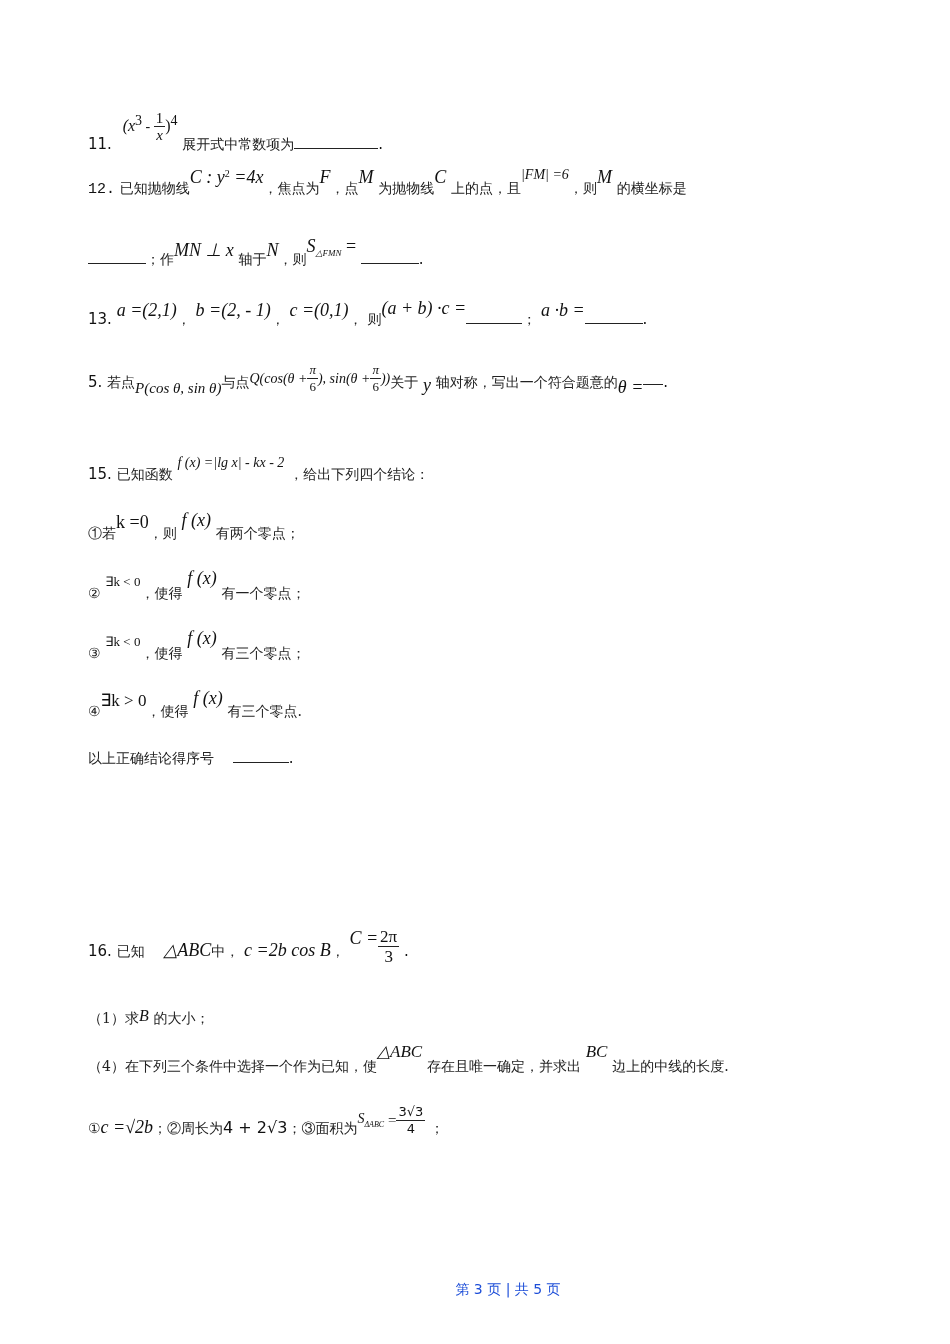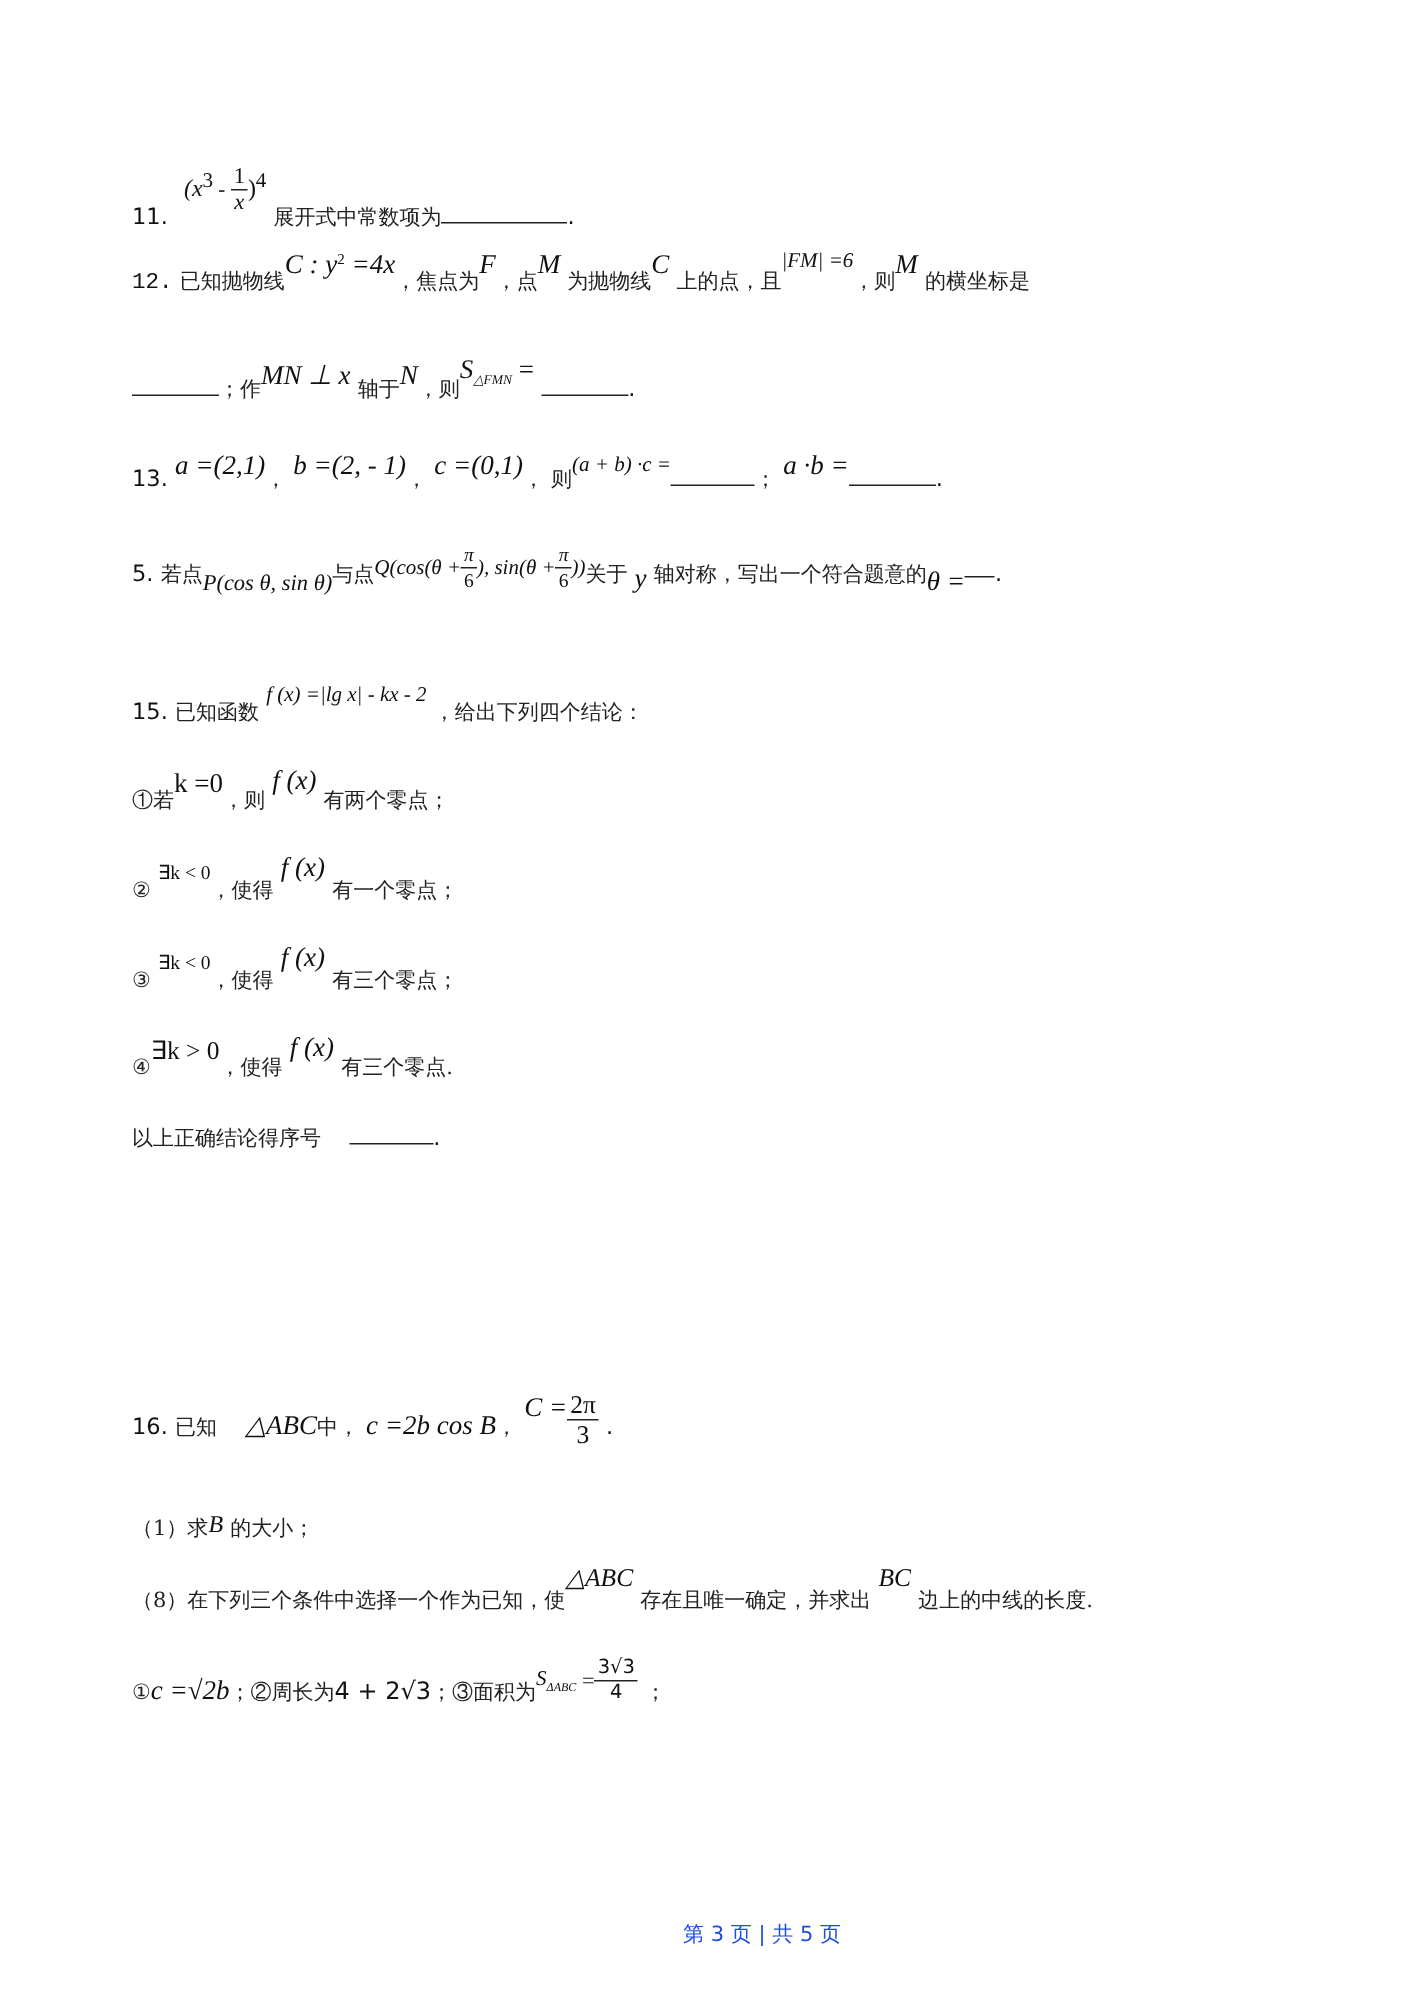--- a/index.html
+++ b/index.html
@@ -37,21 +37,21 @@
 
 <div class="line" style="top:240px;">
   <span class="blank" style="width:58px; position:relative; top:8px;"></span><span class="cn" style="position:relative; top:8px;">；作</span><span class="m">MN ⊥ x</span> <span class="cn" style="position:relative; top:8px;">轴于</span><span class="m">N</span><span class="cn" style="position:relative; top:8px;">，则</span><span class="m" style="position:relative; top:-4px;">S</span><sub class="m" style="font-size:9px; position:relative; top:-4px;">△FMN</sub><span class="mr" style="position:relative; top:-4px;"> =</span> <span class="blank" style="width:58px; position:relative; top:8px;"></span><span class="num" style="position:relative; top:8px;">.</span>
 </div>
 
 <div class="line" style="top:300px;">
   <span class="num" style="position:relative; top:8px;">13.</span>
   <span class="m">a =(2,1)</span><span class="cn" style="position:relative; top:8px;">，</span>
   <span class="m">b =(2, - 1)</span><span class="cn" style="position:relative; top:8px;">，</span>
   <span class="m">c =(0,1)</span><span class="cn" style="position:relative; top:8px;">，</span>
-  <span class="cn" style="position:relative; top:8px;">则</span><span class="m" style="font-size:14px; position:relative; top:-2px;margin-top:40px;">(a + b) ·c =</span><span class="blank" style="width:56px; position:relative; top:8px;"></span><span class="cn" style="position:relative; top:8px;">；</span>
+  <span class="cn" style="position:relative; top:8px;">则</span><span class="m" style="font-size:18px; position:relative; top:-2px;margin-top:40px;">(a + b) ·c =</span><span class="blank" style="width:56px; position:relative; top:8px;"></span><span class="cn" style="position:relative; top:8px;">；</span>
   <span class="m">a ·b =</span><span class="blank" style="width:58px; position:relative; top:8px;"></span><span class="num" style="position:relative; top:8px;">.</span>
 </div>
 
 <div class="line" style="top:362px;">
   <span class="num" style="position:relative; top:4px;">5.</span>
   <span class="cn" style="position:relative; top:4px;">若点</span><span class="m" style="font-size:15px; position:relative; top:10px;">P(cos θ, sin θ)</span><span class="cn" style="position:relative; top:4px;">与点</span><span class="m" style="font-size:14px;">Q(cos(θ +</span><span class="frac" style="font-size:13px;"><span class="n m" style="font-size:13px;">π</span><span class="d">6</span></span><span class="m" style="font-size:14px;">), sin(θ +</span><span class="frac" style="font-size:13px;"><span class="n m" style="font-size:13px;">π</span><span class="d">6</span></span><span class="m" style="font-size:14px;">))</span><span class="cn" style="position:relative; top:4px;">关于</span> <span class="m" style="position:relative; top:8px;">y</span> <span class="cn" style="position:relative; top:4px;">轴对称，写出一个符合题意的</span><span class="m" style="position:relative; top:10px;">θ =</span><span class="blank" style="width:20px; height:4px; position:relative; top:2px;"></span><span class="num" style="position:relative; top:4px;">.</span>
 </div>
 
 <div class="line" style="top:452px;">
   <span class="num" style="position:relative; top:12px;">15.</span>
@@ -90,20 +90,20 @@
   <span class="m" style="position:relative; top:4px;">c =2b cos B</span><span class="cn" style="position:relative; top:4px;">，</span>
   <span class="m" style="position:relative; top:-8px;">C =</span><span class="frac" style="font-size:17px;"><span class="n m" style="font-style:normal; font-size:17px; line-height:18px;">2π</span><span class="d" style="font-size:17px; line-height:20px;">3</span></span>
   <span class="num" style="position:relative; top:4px;">.</span>
 </div>
 
 <div class="line" style="top:1008px;">
   <span class="cn">（1）求</span><span class="m" style="font-size:16px; position:relative; top:-2px;">B</span> <span class="cn">的大小；</span>
 </div>
 
 <div class="line" style="top:1042px;">
-  <span class="cn" style="position:relative; top:14px;">（8）在下列三个条件中选择一个作为已知，使</span><span class="m" style="font-size:17px;">△ABC</span> <span class="cn" style="position:relative; top:14px;">存在且唯一确定，并求出</span> <span class="m" style="font-size:17px;">BC</span> <span class="cn" style="position:relative; top:14px;">边上的中线的长度.</span>
+  <span class="cn" style="position:relative; top:14px;">（4）在下列三个条件中选择一个作为已知，使</span><span class="m" style="font-size:17px;">△ABC</span> <span class="cn" style="position:relative; top:14px;">存在且唯一确定，并求出</span> <span class="m" style="font-size:17px;">BC</span> <span class="cn" style="position:relative; top:14px;">边上的中线的长度.</span>
 </div>
 
 <div class="line" style="top:1112px;">
   <span class="cn">①</span><span class="m">c =√2b</span><span class="cn">；</span><span class="cn">②</span><span class="cn">周长为</span><span class="mr" style="font-family:'DejaVu Sans',sans-serif; font-size:16px;">4 + 2√3</span><span class="cn">；</span><span class="cn">③</span><span class="cn">面积为</span><span class="m" style="font-size:14px; position:relative; top:-10px;">S</span><sub class="m" style="font-size:8px; position:relative; top:-10px;">ΔABC</sub><span class="mr" style="font-size:15px; position:relative; top:-8px;"> =</span><span class="frac" style="font-family:'DejaVu Sans',sans-serif; font-size:13px; position:relative; top:-8px;"><span class="n" style="font-family:'DejaVu Sans',sans-serif;">3√3</span><span class="d" style="font-family:'DejaVu Sans',sans-serif;">4</span></span> <span class="cn">；</span>
 </div>
 
 <div class="footer">第 3 页 | 共 5 页</div>
 
 </body></html>

